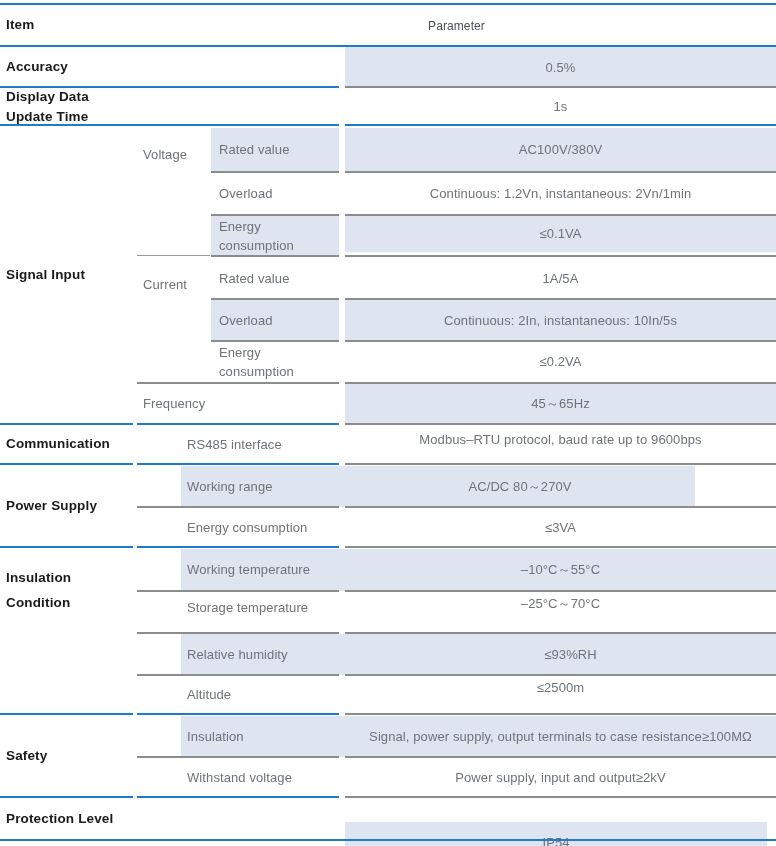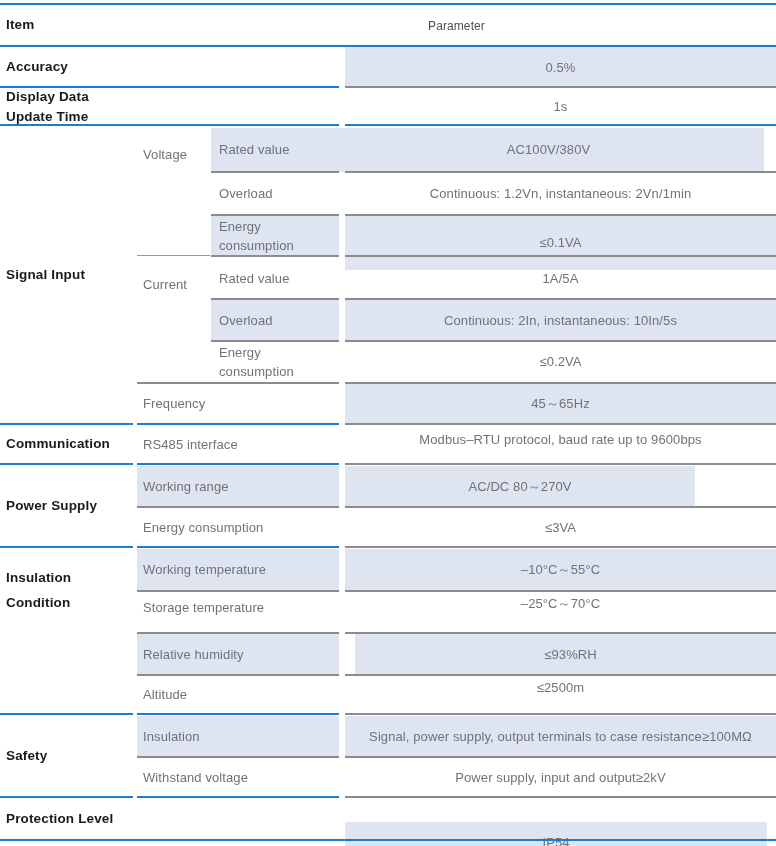--- a/index.html
+++ b/index.html
@@ -39,21 +39,21 @@
     font-weight: bold;
     color: #1a1a1a;
     letter-spacing: 0.15px;
   }
   .cell.c-item.two-line {
     display: block;
     padding-top: 18px;
   }
   .cell.c-item.two-line span { display: block; line-height: 1.85; }
 
-  .cell.c-sub1 { padding-left: 6px; }
+  .cell.c-sub1 { padding-left: 6px; margin-left: 44px; }
   .cell.c-sub2 { padding-left: 6px; }
   .cell.c-sub3 { padding-left: 8px; }
 
   .cell.c-param {
     justify-content: center;
     text-align: center;
     padding: 0 8px;
   }
 
   
@@ -87,31 +87,31 @@
   <div class="rule blue" style="left:345px;top:124px;width:431px;"></div>
 
   <div class="cell c-item" style="left:0;top:126px;width:133px;height:298px;">Signal Input</div>
 
   <div class="cell c-sub2" style="left:137px;top:256px;width:73px;height:58px;">Current</div>
 
   <div class="cell c-sub2" style="left:137px;top:126px;width:73px;height:58px;">Voltage</div>
   <div class="rule gray-thin" style="left:137px;top:255px;width:73px;"></div>
 
   <div class="cell c-sub3 shaded" style="left:211px;top:128px;width:128px;height:44px;">Rated value</div>
-  <div class="cell c-param shaded" style="left:333px;top:128px;width:431px;height:44px;">AC100V/380V</div>
+  <div class="cell c-param shaded" style="left:345px;top:128px;width:431px;height:44px;">AC100V/380V</div>
   <div class="rule gray" style="left:211px;top:171px;width:128px;"></div>
   <div class="rule gray" style="left:345px;top:171px;width:431px;"></div>
 
   <div class="cell c-sub3" style="left:211px;top:173px;width:128px;height:42px;">Overload</div>
   <div class="cell c-param" style="left:345px;top:173px;width:431px;height:42px;">Continuous: 1.2Vn, instantaneous: 2Vn/1min</div>
   <div class="rule gray" style="left:211px;top:214px;width:128px;"></div>
   <div class="rule gray" style="left:345px;top:214px;width:431px;"></div>
 
   <div class="cell c-sub3 shaded" style="left:211px;top:216px;width:128px;height:40px;">Energy consumption</div>
-  <div class="cell c-param shaded" style="left:345px;top:216px;width:431px;height:54px;">≤0.1VA</div>
+  <div class="cell c-param shaded" style="left:345px;top:216px;width:431px;height:36px;">≤0.1VA</div>
   <div class="rule gray" style="left:211px;top:255px;width:128px;"></div>
   <div class="rule gray" style="left:345px;top:255px;width:431px;"></div>
 
   <div class="cell c-sub3" style="left:211px;top:258px;width:128px;height:41px;">Rated value</div>
   <div class="cell c-param" style="left:345px;top:258px;width:431px;height:41px;">1A/5A</div>
   <div class="rule gray" style="left:211px;top:298px;width:128px;"></div>
   <div class="rule gray" style="left:345px;top:298px;width:431px;"></div>
 
   <div class="cell c-sub3 shaded" style="left:211px;top:300px;width:128px;height:41px;">Overload</div>
   <div class="cell c-param shaded" style="left:345px;top:300px;width:431px;height:41px;">Continuous: 2In, instantaneous: 10In/5s</div>

